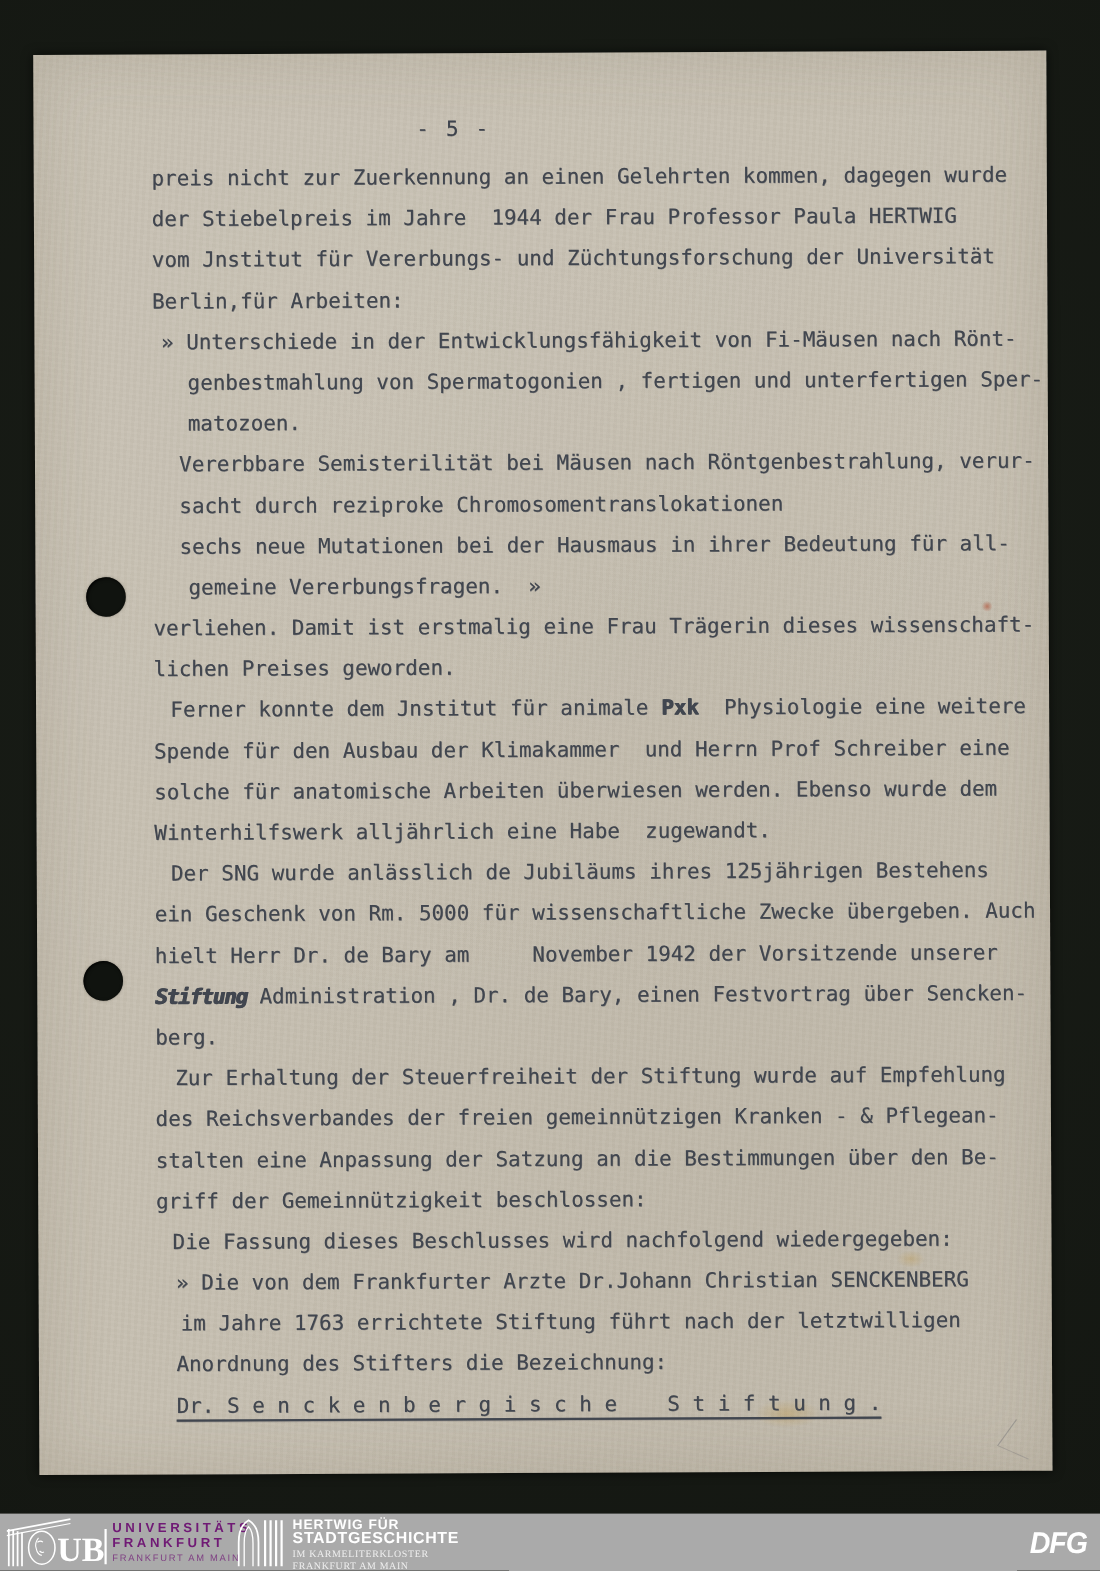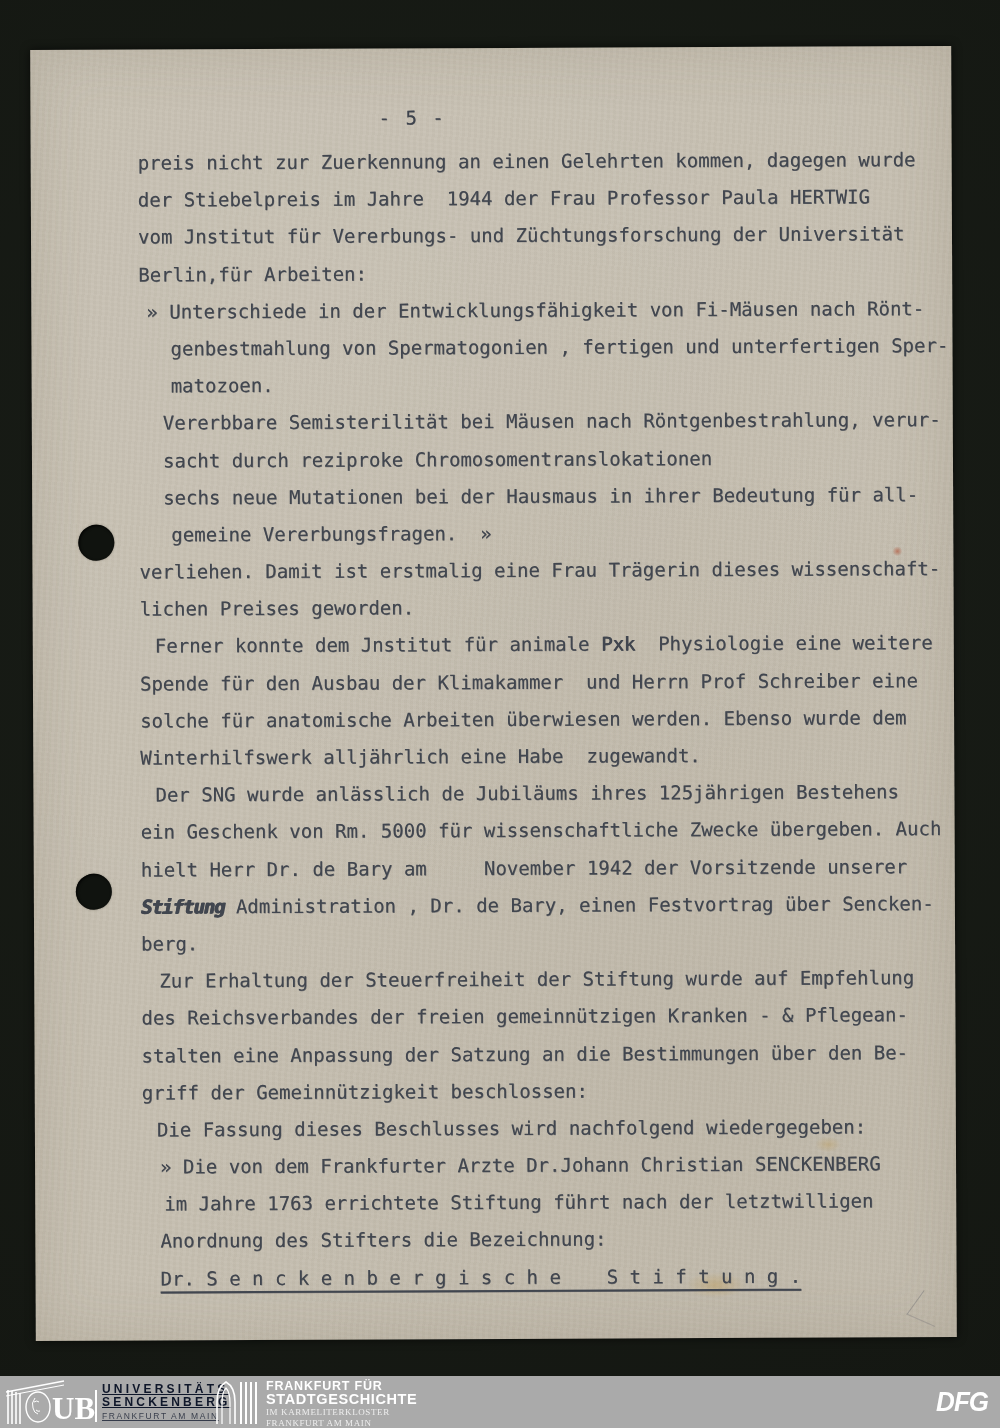--- a/index.html
+++ b/index.html
@@ -59,34 +59,34 @@
   }
   .doc{
     position:absolute;left:107px;top:95px;width:812px;
     font-family:"DejaVu Sans Mono", monospace;
     font-size:19px;line-height:37.2px;
     color:#41464f;
     text-shadow:.4px .4px .6px rgba(60,64,72,.55);
     white-space:pre;
   }
   .doc .tline{height:37.2px;}
-  .doc span.b{font-weight:normal;text-shadow:.8px 0 0 currentColor, .4px .4px .6px rgba(50,54,62,.7);}
+  .doc span.b{font-weight:bold;text-shadow:.8px 0 0 currentColor, .4px .4px .6px rgba(50,54,62,.7);}
   .doc span.bs{font-weight:bold;letter-spacing:-1px;text-shadow:1px 0 0 currentColor, 0 .5px 0 currentColor;font-style:italic;}
   .doc .tline.underline span{
     text-decoration:underline;
     text-decoration-thickness:2px;
     text-underline-offset:6px;
   }
   
   .footer{
     position:absolute;left:0;top:1376px;width:1000px;height:52px;
     background:#aaaaaa;
   }
   .footer .ub-mark{position:absolute;left:6px;top:4px;}
-  .ub-text{position:absolute;left:102px;top:7px;color:#0f172a;line-height:13px;text-decoration:underline;}
+  .ub-text{position:absolute;left:102px;top:7px;color:#701a75;line-height:13px;}
   .ub-text .l1,.ub-text .l2{font-size:12px;font-weight:bold;letter-spacing:3.2px;}
   .ub-text .l3{font-size:8.5px;letter-spacing:1.6px;opacity:.75;margin-top:1px;}
   .footer .arch-mark{position:absolute;left:214px;top:4px;}
   .inst-text{position:absolute;left:266px;top:4px;color:#fff;line-height:12px;}
   .inst-text .l1{font-size:12.5px;font-weight:bold;letter-spacing:.8px;}
   .inst-text .l2{font-size:14.5px;font-weight:bold;letter-spacing:.6px;line-height:15px;}
   .inst-text .l3,.inst-text .l4{font-size:9px;letter-spacing:.6px;opacity:.8;line-height:10.5px;font-family:Liberation Serif, serif;}
   .lib-name{
     position:absolute;left:470px;top:16px;
     font-size:17px;color:#7f1d1d;letter-spacing:.2px;margin-top:44px;
@@ -126,35 +126,35 @@
       <line x1="0" y1="12" x2="58" y2="1" stroke-width="1.6"></line>
       <line x1="0" y1="16" x2="58" y2="5" stroke-width="1"></line>
       <ellipse cx="32" cy="27" rx="12" ry="15" stroke-width="1.4"></ellipse>
       <path d="M29,18 q-4,5 -2,10 q1,5 5,6 M28,22 q3,-2 5,0 M30,30 q2,2 4,1" stroke-width="1"></path>
       <text x="46" y="39" font-family="Liberation Serif, serif" font-size="31" font-weight="bold" fill="#ffffff" stroke="none">UB</text>
       <line x1="90" y1="10" x2="90" y2="42" stroke-width="2"></line>
     </svg>
 
     <div class="ub-text">
       <div class="l1">UNIVERSITÄTS</div>
-      <div class="l2">SENCKENBERG</div>
+      <div class="l2">FRANKFURT</div>
       <div class="l3">FRANKFURT AM MAIN</div>
     </div>
 
     <svg class="arch-mark" width="46" height="44" viewBox="0 0 46 44" fill="none" stroke="#ffffff">
       <path d="M3,44 L3,22 Q3,7 12,2 Q21,7 21,22 L21,44" stroke-width="1.6"></path>
       <path d="M8,44 L8,23 Q8,12 12,8 Q16,12 16,23 L16,44" stroke-width="1.2"></path>
       <line x1="27" y1="2" x2="27" y2="44" stroke-width="2"></line>
       <line x1="32" y1="2" x2="32" y2="44" stroke-width="2"></line>
       <line x1="37" y1="2" x2="37" y2="44" stroke-width="2"></line>
       <line x1="42" y1="2" x2="42" y2="44" stroke-width="2"></line>
     </svg>
 
     <div class="inst-text">
-      <div class="l1">FRANKFURT FÜR</div>
+      <div class="l1">HERTWIG FÜR</div>
       <div class="l2">STADTGESCHICHTE</div>
       <div class="l3">IM KARMELITERKLOSTER</div>
       <div class="l4">FRANKFURT AM MAIN</div>
     </div>
 
     <div class="lib-name">Universitätsbibliothek Johann Christian Senckenberg</div>
 
     <div class="dfg">DFG</div>
   </div>
 

